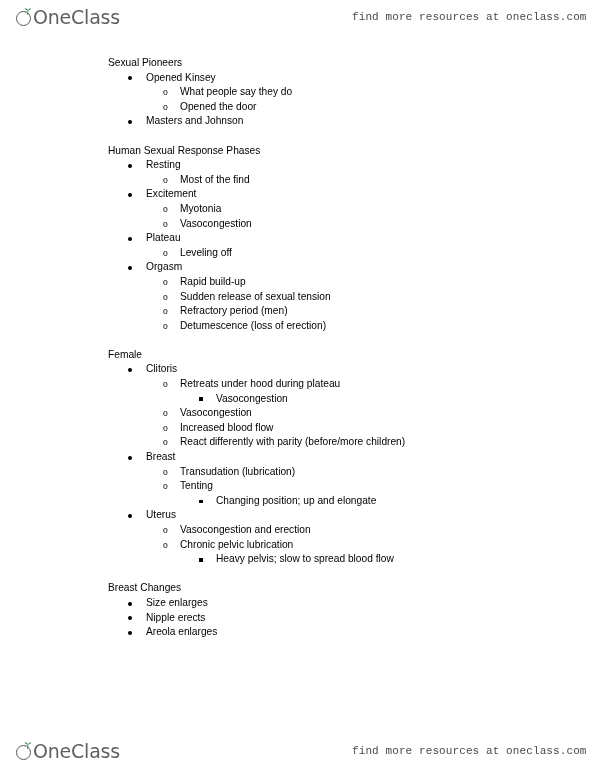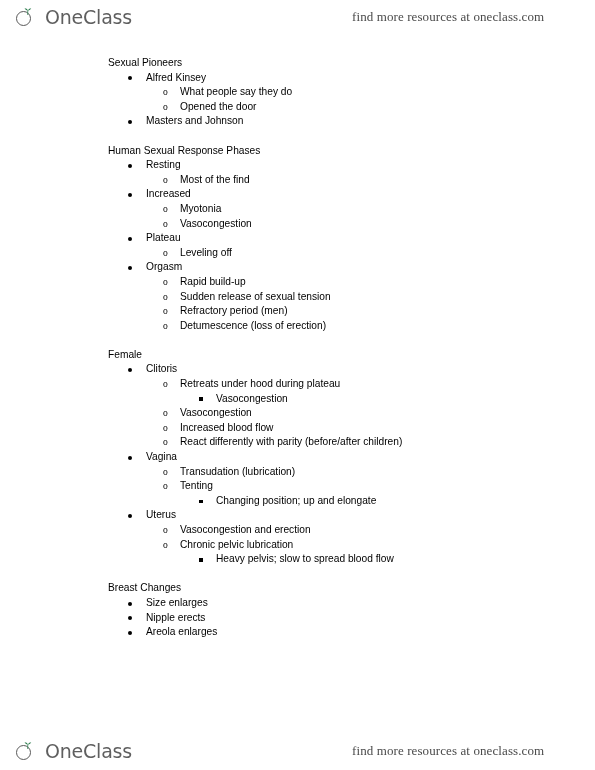--- a/index.html
+++ b/index.html
@@ -30,21 +30,21 @@
   .brand-band.header { top: 2px; }
   .brand-band.footer { top: 736px; }
 
   .logo {
     position: absolute;
     left: 16px;
     top: 0;
     height: 30px;
     display: flex;
     align-items: center;
-    gap: 12px;
+    gap: 0px;
   }
   .logo-mark {
     position: relative;
     width: 17px;
     height: 17px;
     flex: 0 0 auto;
   }
   .logo-mark .ring {
     position: absolute;
     left: 0;
@@ -74,22 +74,22 @@
   }
   .logo-text .cap { letter-spacing: -0.3px; }
 
   .band-tagline {
     position: absolute;
     left: 352px;
     top: 0;
     height: 30px;
     display: flex;
     align-items: center;
-    font-family: Liberation Serif, serif;
-    font-size: 13px;
+    font-family: Liberation Mono, monospace;
+    font-size: 11px;
     color: #4a4a4a;
     letter-spacing: 0.1px;
   }
 
   
   .doc {
     position: absolute;
     left: 0;
     top: 56px;
     width: 595px;
@@ -157,47 +157,47 @@
         <path d="M5.0 2.2 C5.6 1.1 6.9 0.3 8.2 0.3 C7.8 1.3 6.5 2.3 5.2 2.5 Z" fill="#2e7d4f"></path>
       </svg>
     </span>
     <span class="logo-text"><span class="cap">O</span><span>neClass</span></span>
   </div>
   <div class="band-tagline">find more resources at oneclass.com</div>
 </div>
 
 <div class="doc" id="doc-root">
     <div class="line lvl0">Sexual Pioneers</div>
-    <div class="line lvl1"><span class="marker disc"></span><span>Alfred Kinsey</span></div>
+    <div class="line lvl1"><span class="marker disc"></span><span>Opened Kinsey</span></div>
     <div class="line lvl2"><span class="marker circle">o</span><span>What people say they do</span></div>
     <div class="line lvl2"><span class="marker circle">o</span><span>Opened the door</span></div>
     <div class="line lvl1"><span class="marker disc"></span><span>Masters and Johnson</span></div>
     <div class="line spacer"></div>
     <div class="line lvl0">Human Sexual Response Phases</div>
     <div class="line lvl1"><span class="marker disc"></span><span>Resting</span></div>
     <div class="line lvl2"><span class="marker circle">o</span><span>Most of the find</span></div>
-    <div class="line lvl1"><span class="marker disc"></span><span>Increased</span></div>
+    <div class="line lvl1"><span class="marker disc"></span><span>Excitement</span></div>
     <div class="line lvl2"><span class="marker circle">o</span><span>Myotonia</span></div>
     <div class="line lvl2"><span class="marker circle">o</span><span>Vasocongestion</span></div>
     <div class="line lvl1"><span class="marker disc"></span><span>Plateau</span></div>
     <div class="line lvl2"><span class="marker circle">o</span><span>Leveling off</span></div>
     <div class="line lvl1"><span class="marker disc"></span><span>Orgasm</span></div>
     <div class="line lvl2"><span class="marker circle">o</span><span>Rapid build-up</span></div>
     <div class="line lvl2"><span class="marker circle">o</span><span>Sudden release of sexual tension</span></div>
     <div class="line lvl2"><span class="marker circle">o</span><span>Refractory period (men)</span></div>
     <div class="line lvl2"><span class="marker circle">o</span><span>Detumescence (loss of erection)</span></div>
     <div class="line spacer"></div>
     <div class="line lvl0">Female</div>
     <div class="line lvl1"><span class="marker disc"></span><span>Clitoris</span></div>
     <div class="line lvl2"><span class="marker circle">o</span><span>Retreats under hood during plateau</span></div>
     <div class="line lvl3"><span class="marker square"></span><span>Vasocongestion</span></div>
     <div class="line lvl2"><span class="marker circle">o</span><span>Vasocongestion</span></div>
     <div class="line lvl2"><span class="marker circle">o</span><span>Increased blood flow</span></div>
-    <div class="line lvl2"><span class="marker circle">o</span><span>React differently with parity (before/after children)</span></div>
-    <div class="line lvl1"><span class="marker disc"></span><span>Vagina</span></div>
+    <div class="line lvl2"><span class="marker circle">o</span><span>React differently with parity (before/more children)</span></div>
+    <div class="line lvl1"><span class="marker disc"></span><span>Breast</span></div>
     <div class="line lvl2"><span class="marker circle">o</span><span>Transudation (lubrication)</span></div>
     <div class="line lvl2"><span class="marker circle">o</span><span>Tenting</span></div>
     <div class="line lvl3"><span class="marker square"></span><span>Changing position; up and elongate</span></div>
     <div class="line lvl1"><span class="marker disc"></span><span>Uterus</span></div>
     <div class="line lvl2"><span class="marker circle">o</span><span>Vasocongestion and erection</span></div>
     <div class="line lvl2"><span class="marker circle">o</span><span>Chronic pelvic lubrication</span></div>
     <div class="line lvl3"><span class="marker square"></span><span>Heavy pelvis; slow to spread blood flow</span></div>
     <div class="line spacer"></div>
     <div class="line lvl0">Breast Changes</div>
     <div class="line lvl1"><span class="marker disc"></span><span>Size enlarges</span></div>

